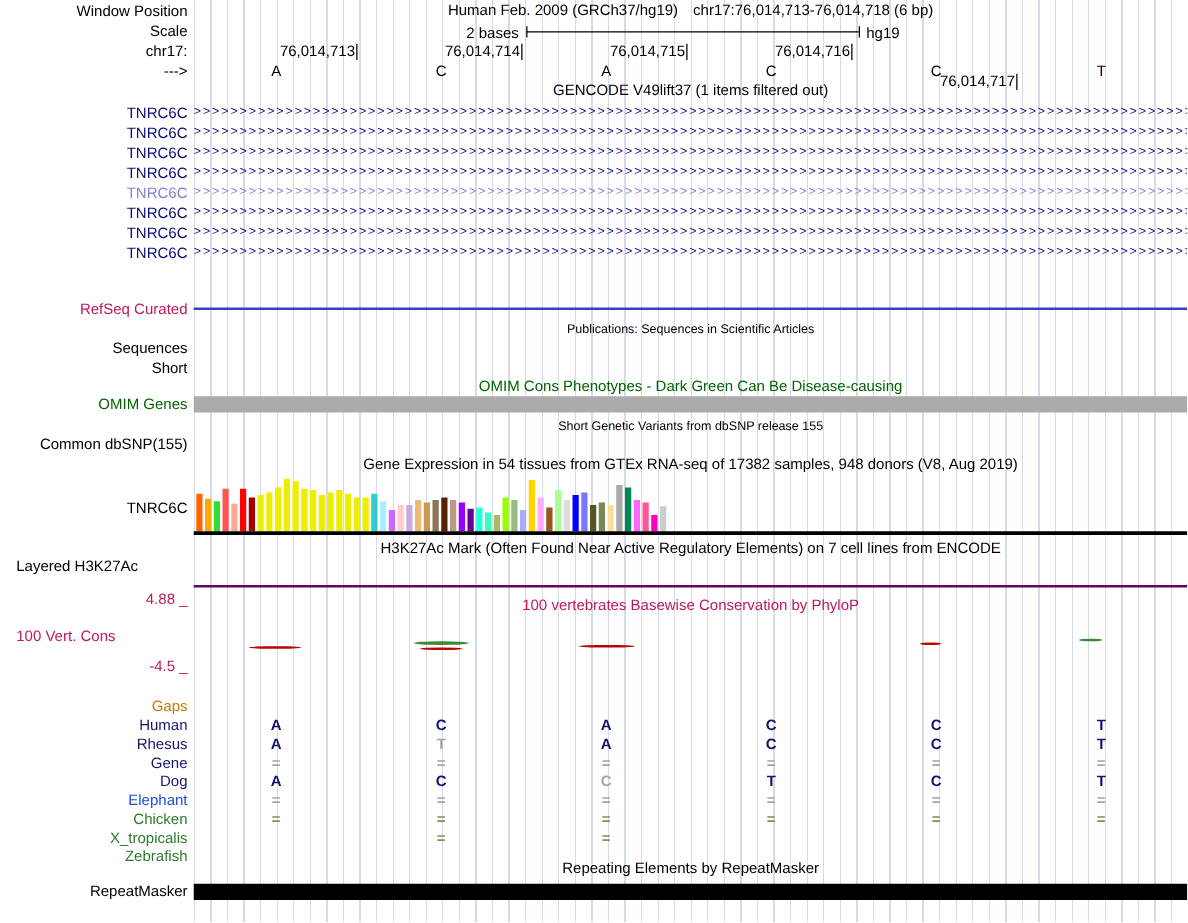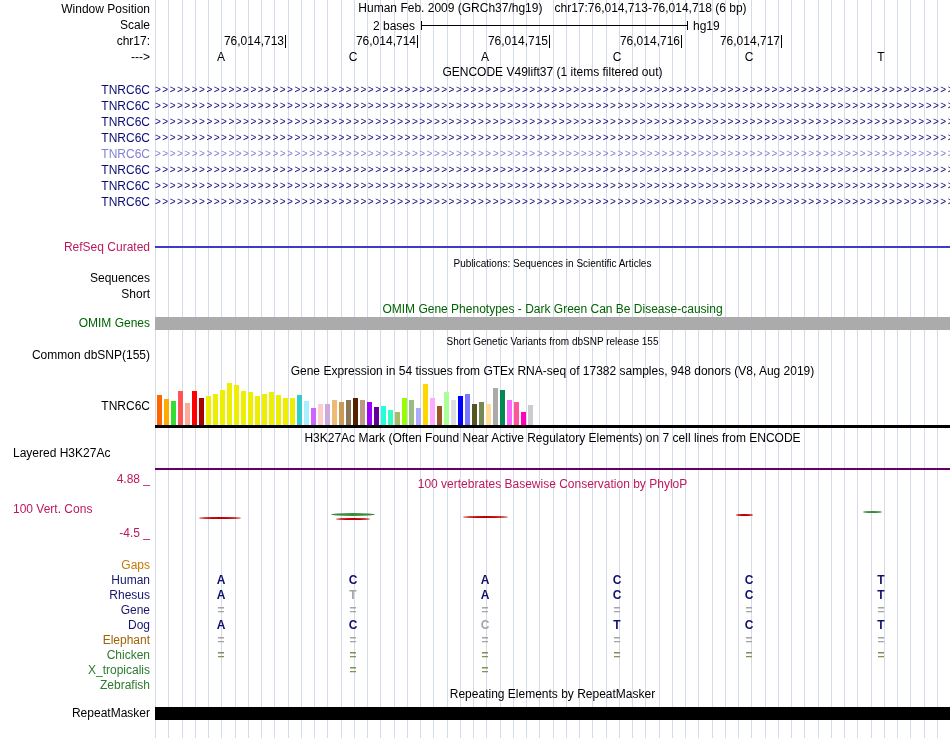--- a/index.html
+++ b/index.html
@@ -43,21 +43,21 @@
   <div class="abs" style="left:421px;top:21px;width:1px;height:9px;background:#000"></div>
   <div class="abs" style="left:687px;top:21px;width:1px;height:9px;background:#000"></div>
   <div class="abs" style="left:693px;top:19px;line-height:14px">hg19</div>
 
   <div class="glabel" style="top:34px">chr17:</div>
   <div class="abs" style="left:155px;top:35px;width:795px;height:13px" id="coord-row">
       <div class="coord" style="left: 47px;">76,014,713</div>
       <div class="coord" style="left: 179px;">76,014,714</div>
       <div class="coord" style="left: 311px;">76,014,715</div>
       <div class="coord" style="left: 443px;">76,014,716</div>
-      <div class="coord" style="left: 543px;">76,014,717</div>
+      <div class="coord" style="left: 575px; margin-top: 24px;">76,014,717</div>
     </div>
 
   <div class="glabel" style="top:50px">---&gt;</div>
   <div class="abs" style="left:155px;top:50px;width:795px;height:14px" id="base-row">
       <div class="base" style="left: 54px;">A</div>
       <div class="base" style="left: 186px;">C</div>
       <div class="base" style="left: 318px;">A</div>
       <div class="base" style="left: 450px;">C</div>
       <div class="base" style="left: 582px;">C</div>
       <div class="base" style="left: 714px;">T</div>
@@ -83,21 +83,21 @@
       <div class="generow" style="top: 194px; color: rgb(12, 12, 120);">&gt;&gt;&gt;&gt;&gt;&gt;&gt;&gt;&gt;&gt;&gt;&gt;&gt;&gt;&gt;&gt;&gt;&gt;&gt;&gt;&gt;&gt;&gt;&gt;&gt;&gt;&gt;&gt;&gt;&gt;&gt;&gt;&gt;&gt;&gt;&gt;&gt;&gt;&gt;&gt;&gt;&gt;&gt;&gt;&gt;&gt;&gt;&gt;&gt;&gt;&gt;&gt;&gt;&gt;&gt;&gt;&gt;&gt;&gt;&gt;&gt;&gt;&gt;&gt;&gt;&gt;&gt;&gt;&gt;&gt;&gt;&gt;&gt;&gt;&gt;&gt;&gt;&gt;&gt;&gt;&gt;&gt;&gt;&gt;&gt;&gt;&gt;&gt;&gt;&gt;&gt;&gt;&gt;&gt;&gt;&gt;&gt;&gt;&gt;&gt;&gt;&gt;&gt;&gt;&gt;&gt;&gt;&gt;&gt;&gt;&gt;&gt;&gt;&gt;&gt;&gt;&gt;&gt;&gt;&gt;&gt;&gt;&gt;&gt;&gt;&gt;&gt;&gt;&gt;&gt;&gt;&gt;&gt;&gt;&gt;&gt;&gt;&gt;&gt;&gt;</div>
     </div>
 
   <div class="glabel c-blue" style="top:240px">RefSeq Curated</div>
   <div class="hline" style="top:246px;height:2px;background:#3c3cc8"></div>
 
   <div class="track-title small" style="top:257px">Publications: Sequences in Scientific Articles</div>
   <div class="glabel" style="top:271px">Sequences</div>
   <div class="glabel" style="top:287px">Short</div>
 
-  <div class="track-title c-green" style="top:303px">OMIM Gene Phenotypes - Dark Green Can Be Disease-causing</div>
+  <div class="track-title c-green" style="top:303px">OMIM Cons Phenotypes - Dark Green Can Be Disease-causing</div>
   <div class="glabel c-green" style="top:316px">OMIM Genes</div>
   <div class="hline" style="top:317px;height:13px;background:#ababab"></div>
 
   <div class="track-title small" style="top:335px">Short Genetic Variants from dbSNP release 155</div>
   <div class="glabel" style="top:348px">Common dbSNP(155)</div>
 
   <div class="track-title" style="top:365px">Gene Expression in 54 tissues from GTEx RNA-seq of 17382 samples, 948 donors (V8, Aug 2019)</div>
   <div class="glabel" style="top:399px">TNRC6C</div>
   <div class="abs" style="left:155px;top:383px;width:795px;height:42px" id="gtex-bars">
       <div class="bar" style="left: 2px; height: 30px; background: rgb(255, 102, 0);"></div>
@@ -173,21 +173,21 @@
       <div class="mark" style="left: 736px; top: 514px; width: 17px; height: 2px; background: rgb(192, 0, 0);"></div>
       <div class="mark" style="left: 863px; top: 511px; width: 19px; height: 2px; background: rgb(58, 138, 58);"></div>
     </div>
 
   <div id="species-labels">
       <div class="glabel" style="top: 558px; line-height: 15px; color: rgb(200, 120, 0);">Gaps</div>
       <div class="glabel" style="top: 573px; line-height: 15px; color: rgb(22, 22, 107);">Human</div>
       <div class="glabel" style="top: 588px; line-height: 15px; color: rgb(22, 22, 107);">Rhesus</div>
       <div class="glabel" style="top: 603px; line-height: 15px; color: rgb(22, 22, 107);">Gene</div>
       <div class="glabel" style="top: 618px; line-height: 15px; color: rgb(22, 22, 107);">Dog</div>
-      <div class="glabel" style="top: 633px; line-height: 15px; color: #a16207;">Elephant</div>
+      <div class="glabel" style="top: 633px; line-height: 15px; color: #1d4ed8;">Elephant</div>
       <div class="glabel" style="top: 648px; line-height: 15px; color: rgb(45, 122, 45);">Chicken</div>
       <div class="glabel" style="top: 663px; line-height: 15px; color: rgb(45, 122, 45);">X_tropicalis</div>
       <div class="glabel" style="top: 678px; line-height: 15px; color: rgb(45, 122, 45);">Zebrafish</div>
     </div>
   <div class="abs" style="left:155px;top:558px;width:795px;height:135px" id="aln-grid">
       <div class="alncell" style="top: 15px; left: 54px; color: rgb(17, 17, 110);">A</div>
       <div class="alncell" style="top: 15px; left: 186px; color: rgb(17, 17, 110);">C</div>
       <div class="alncell" style="top: 15px; left: 318px; color: rgb(17, 17, 110);">A</div>
       <div class="alncell" style="top: 15px; left: 450px; color: rgb(17, 17, 110);">C</div>
       <div class="alncell" style="top: 15px; left: 582px; color: rgb(17, 17, 110);">C</div>

